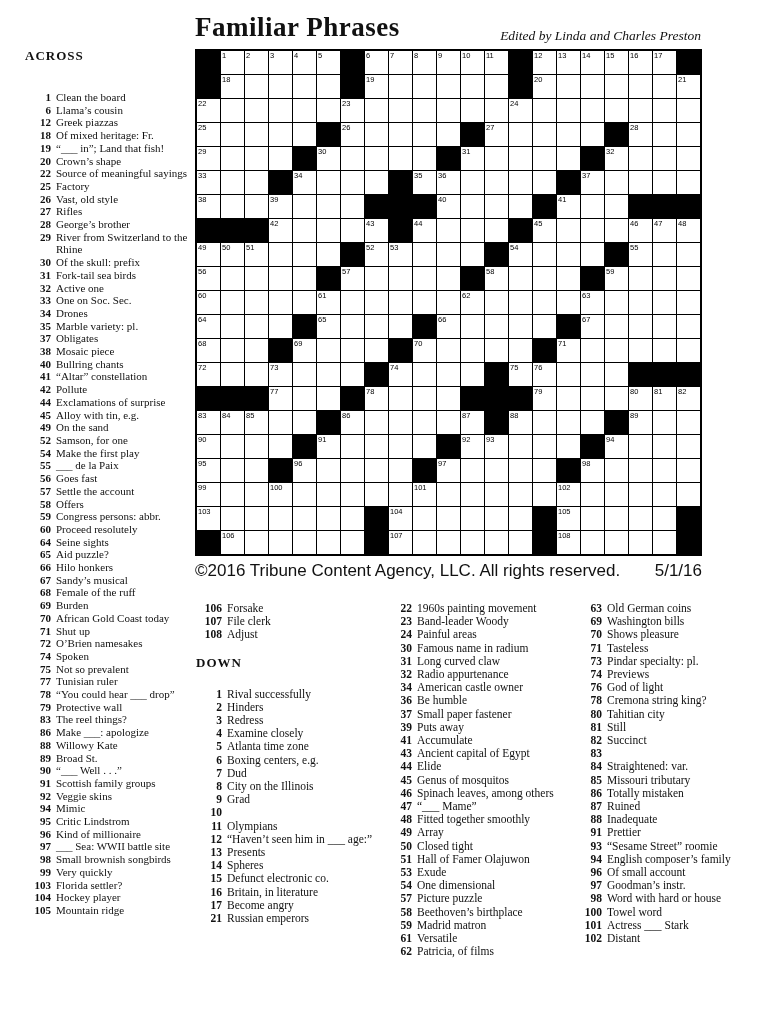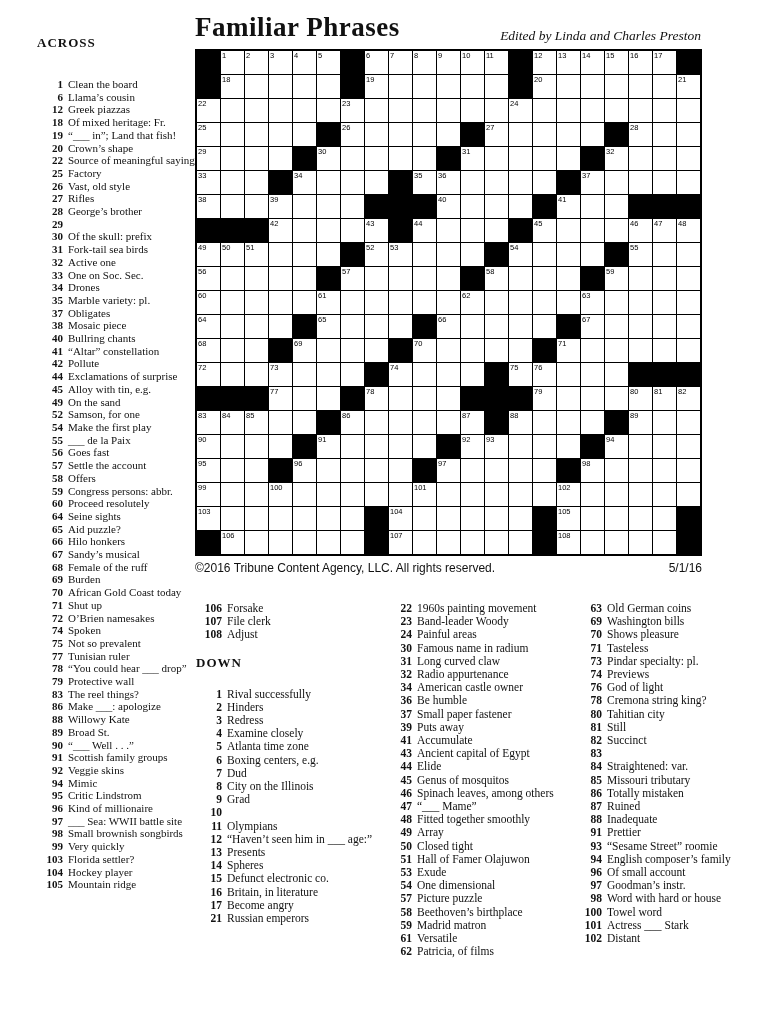--- a/index.html
+++ b/index.html
@@ -3,37 +3,37 @@
 <meta charset="utf-8">
 <style>
   html,body{margin:0;padding:0;background:#fff;}
   .page{position:relative;width:761px;height:1024px;background:#fff;color:#111;
         font-family:"Liberation Serif", serif;overflow:hidden;}
   .title{position:absolute;left:195px;top:12px;margin:0;font-size:27px;font-weight:bold;
          letter-spacing:.5px;font-family:"Liberation Serif", serif;text-align:center;}
   .byline{position:absolute;right:60px;top:28px;font-size:13.5px;font-style:italic;}
   .list-head{font-weight:bold;font-size:13px;letter-spacing:1px;}
   
-  .across-col{position:absolute;left:25px;top:35px;width:166px;margin-left:12px;}
+  .across-col{position:absolute;left:25px;top:48px;width:166px;}
   .across-col .list-head{margin-bottom:27px;}
   .clue{display:flex;align-items:baseline;}
   .clue .num{font-weight:bold;text-align:right;flex:0 0 26px;padding-right:5px;}
   .clue .txt{flex:1;}
   .across-col .clue{font-size:11px;line-height:12.7px;}
   
   .grid{position:absolute;left:195px;top:49px;border:2px solid #000;background:#000;
         display:grid;grid-template-columns:repeat(21,23px);grid-auto-rows:23px;gap:1px;}
   .cell{background:#fff;position:relative;}
   .cell.black{background:#000;}
   .cnum{position:absolute;top:0;left:1px;font-size:7.5px;line-height:9px;
         font-family:"Liberation Sans", sans-serif;color:#000;}
   
   .copyline{position:absolute;left:195px;top:561px;width:507px;display:flex;
             justify-content:space-between;font-family:"Liberation Sans", sans-serif;
-            font-size:12px;}
+            font-size:17px;}
   
   .col{position:absolute;top:602px;}
   .col .clue{font-size:11.5px;line-height:13.2px;}
   .col2{left:196px;width:182px;}
   .col3{left:386px;width:186px;}
   .col4{left:576px;width:182px;}
   .down-head{margin-top:13px;margin-bottom:17px;}
 </style>
 </head>
 <body>
@@ -85,20 +85,21 @@
         <div class="clue">
           <span class="num">27</span>
           <span class="txt">Rifles</span>
         </div>
         <div class="clue">
           <span class="num">28</span>
           <span class="txt">George’s brother</span>
         </div>
         <div class="clue">
           <span class="num">29</span>
+          <span class="txt">River from Switzerland to the Rhine</span>
         </div>
         <div class="clue">
           <span class="num">30</span>
           <span class="txt">Of the skull: prefix</span>
         </div>
         <div class="clue">
           <span class="num">31</span>
           <span class="txt">Fork-tail sea birds</span>
         </div>
         <div class="clue">

